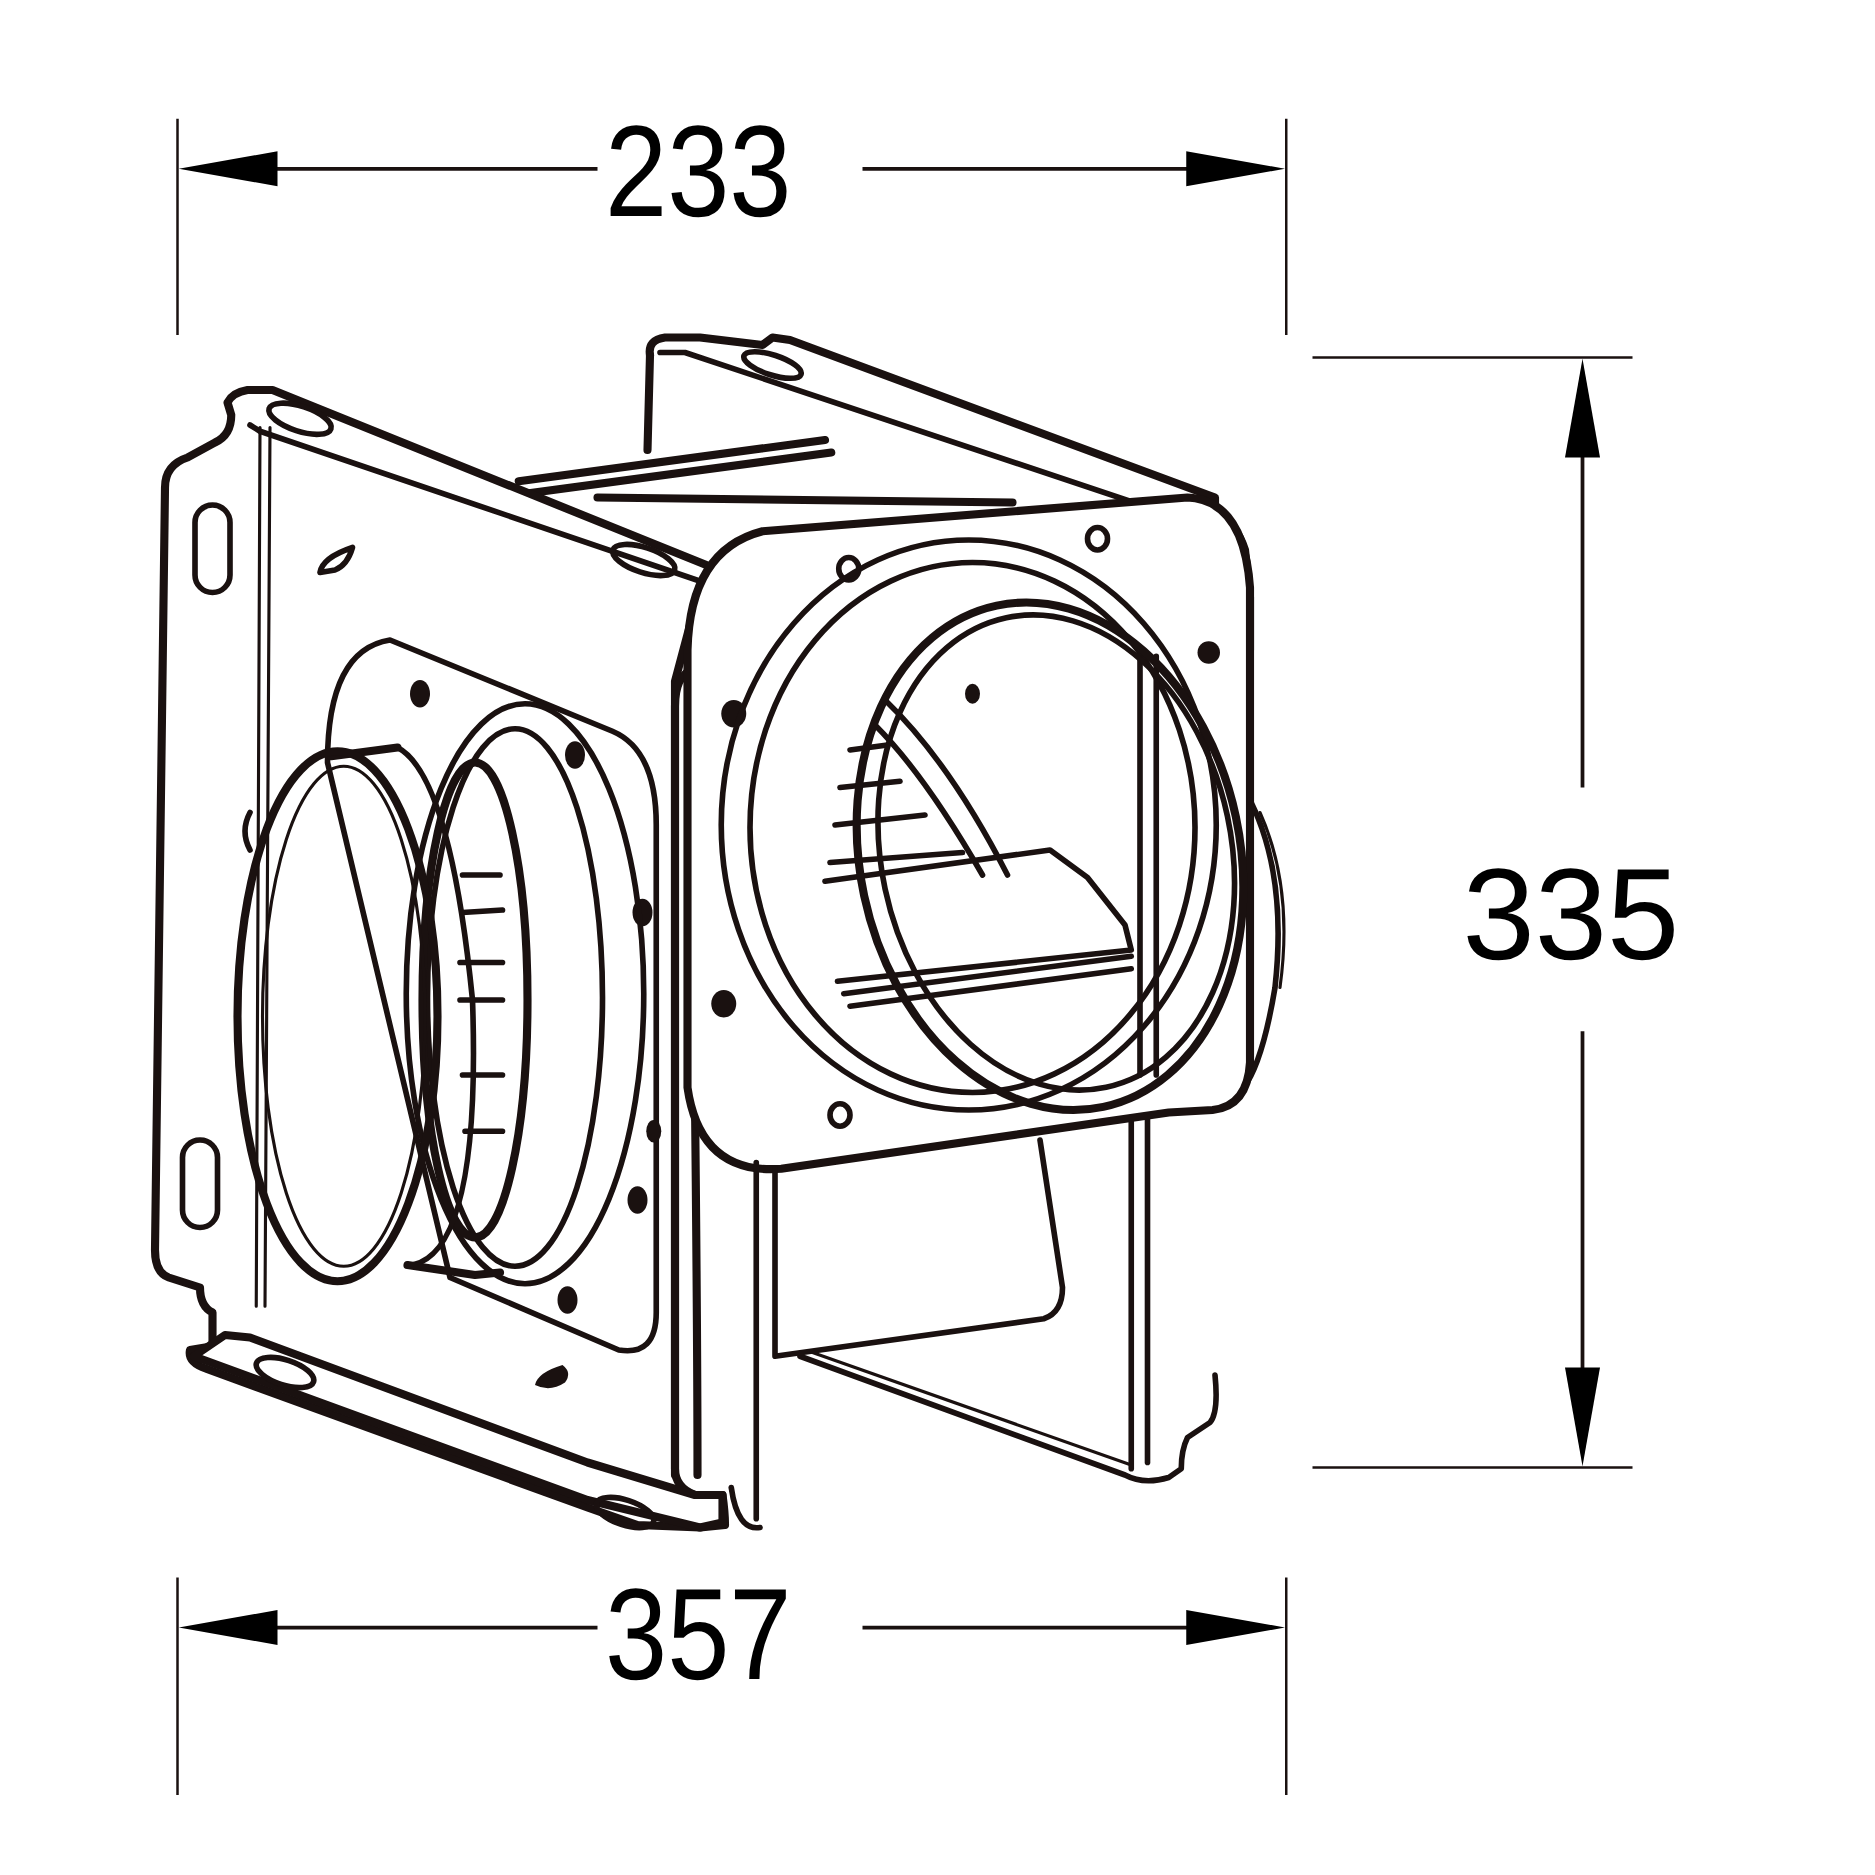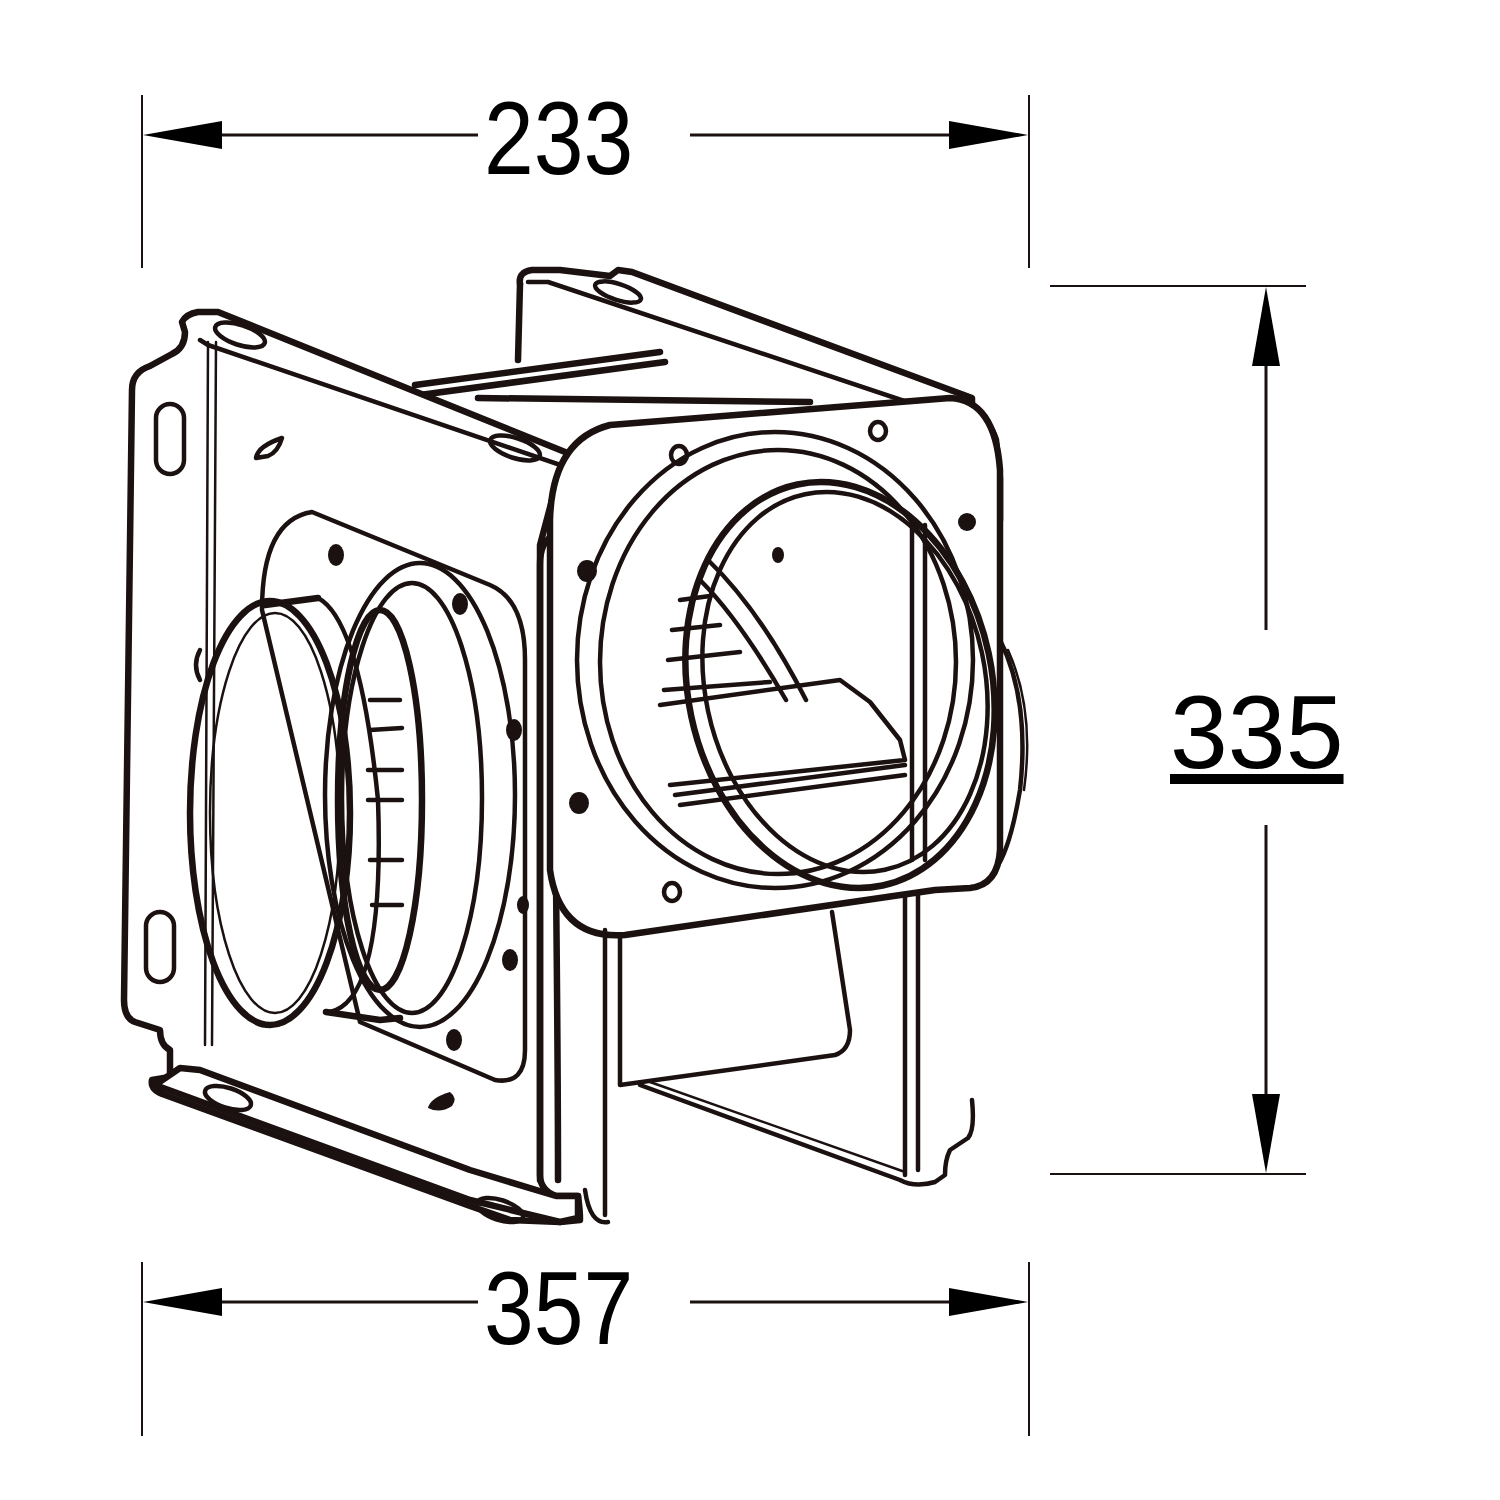--- a/index.html
+++ b/index.html
@@ -16,21 +16,21 @@
     .arrow { fill: #000000; }
     .dim-text {
       position: absolute;
       font-family: "Liberation Sans", sans-serif;
       color: #000000;
       line-height: 1;
       white-space: nowrap;
     }
     #dim-width-top { left: 484px; top: 86px; font-size: 104px; transform: scaleX(0.86); transform-origin: left top; }
     #dim-width-bottom { left: 484px; top: 1256px; font-size: 104px; transform: scaleX(0.86); transform-origin: left top; }
-    #dim-height { left: 1170px; top: 680px; font-size: 104px; text-decoration: underline; }
+    #dim-height { left: 1170px; top: 680px; font-size: 104px; }
   </style>
 </head>
 <body>
 
 <svg id="drawing" viewBox="0 0 1500 1500" xmlns="http://www.w3.org/2000/svg">
 
   <g>
     <line class="ext-line" x1="142" y1="95" x2="142" y2="268"></line>
     <line class="ext-line" x1="1029" y1="95" x2="1029" y2="268"></line>
     <line class="dim-line" x1="190" y1="135" x2="478" y2="135"></line>

